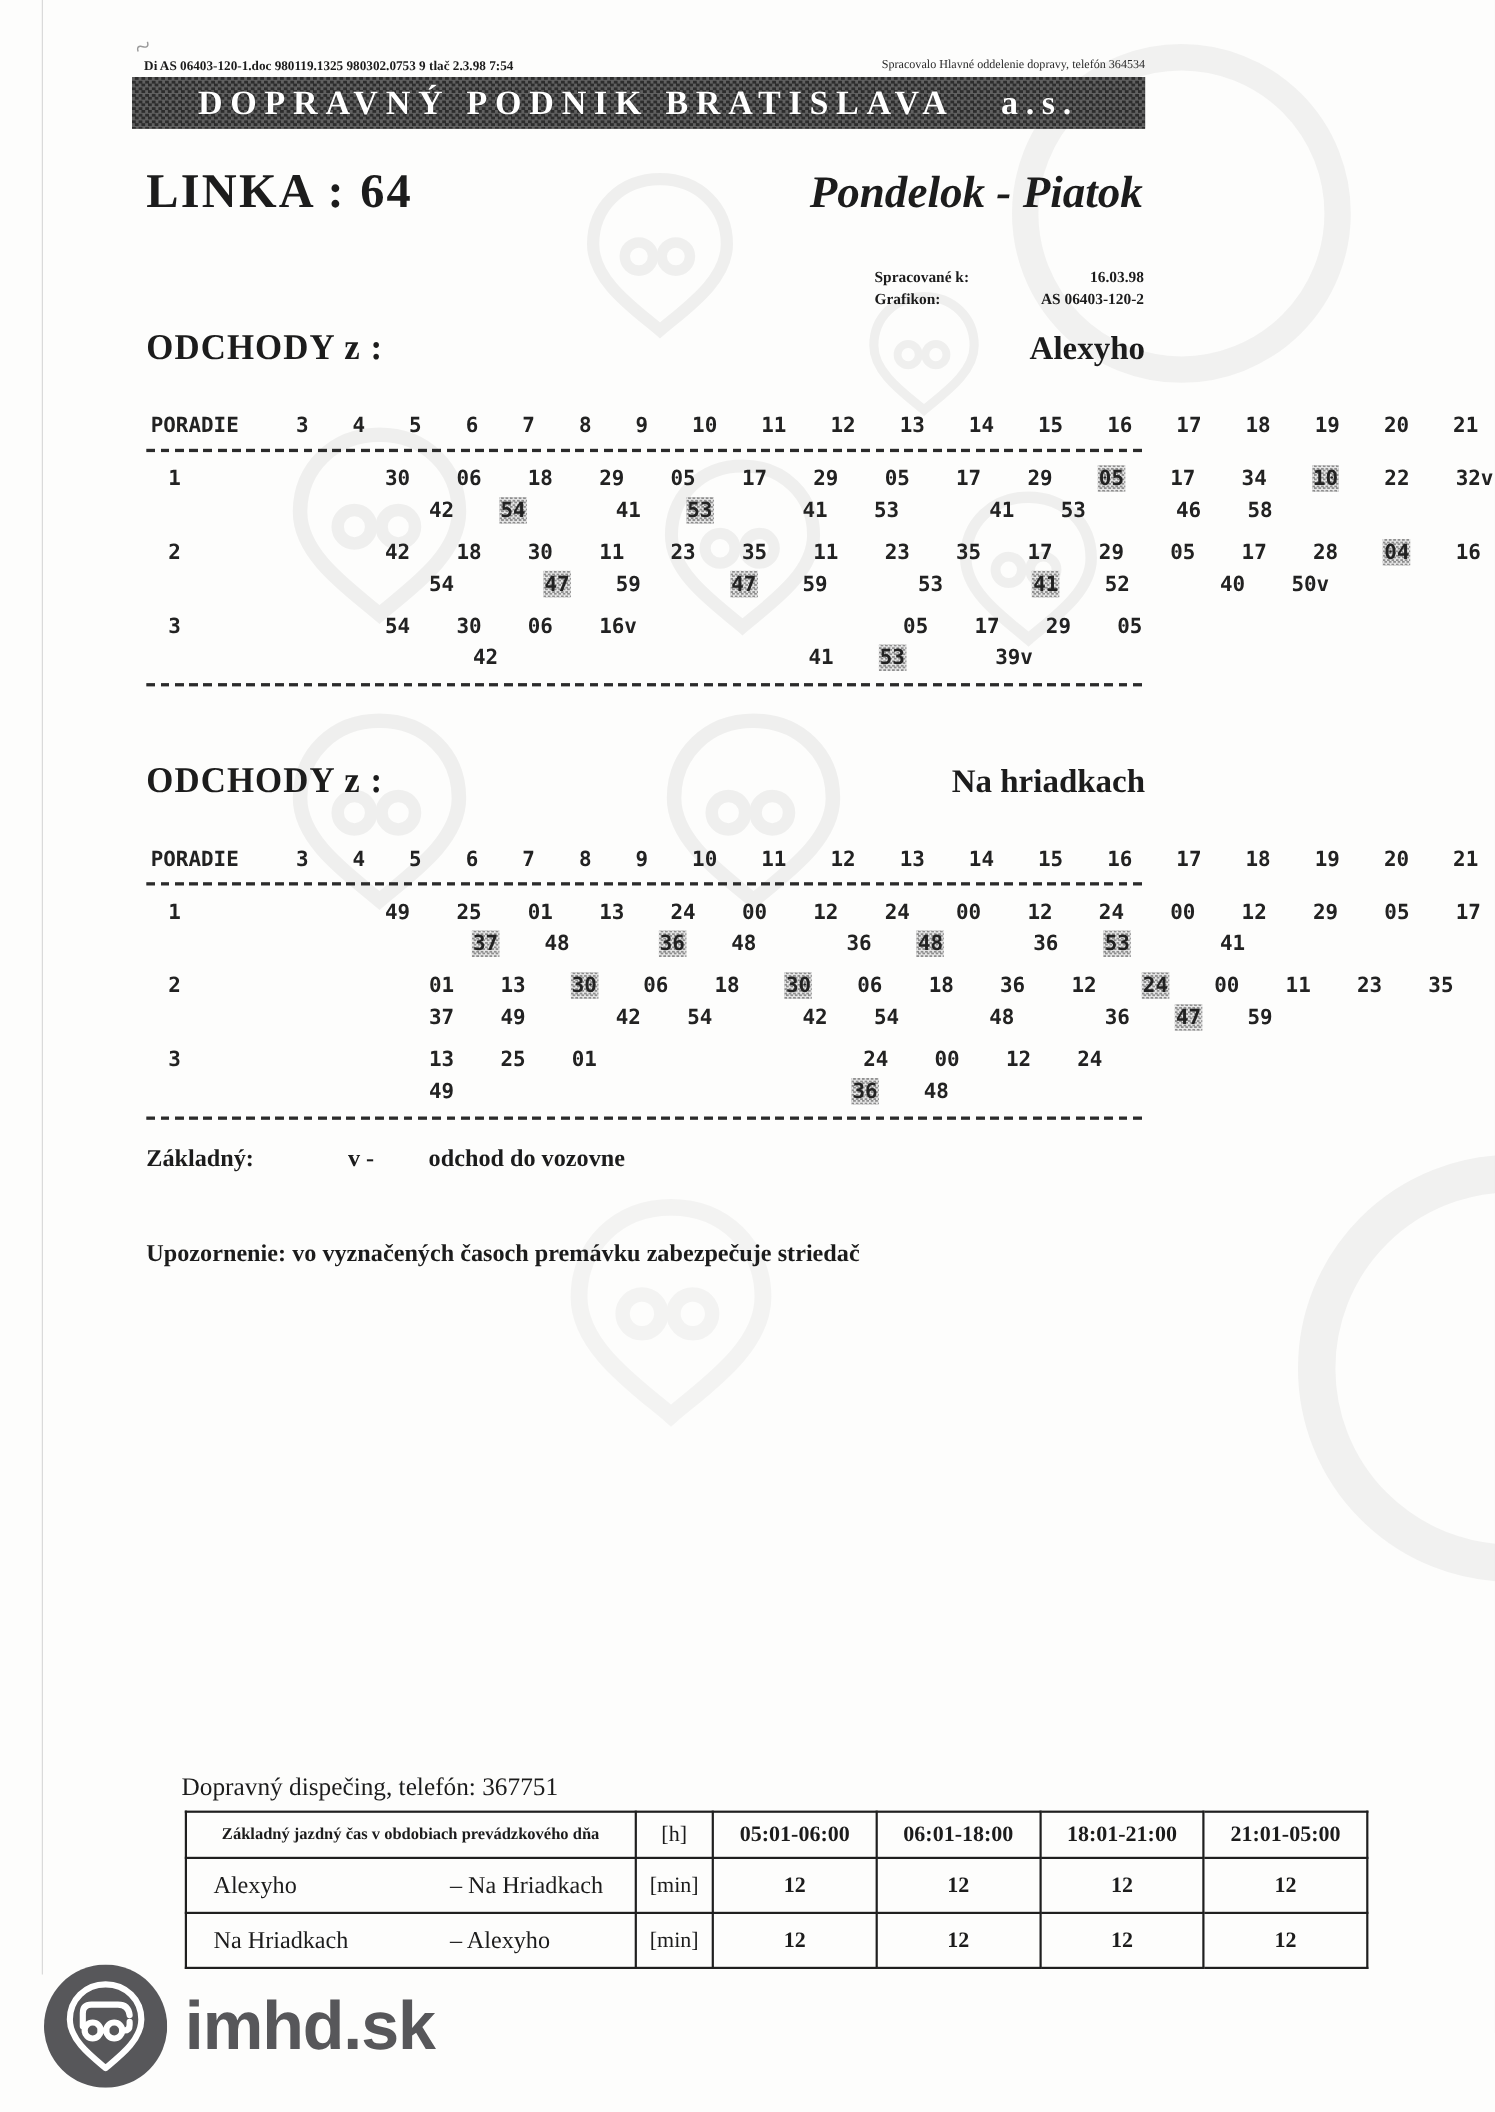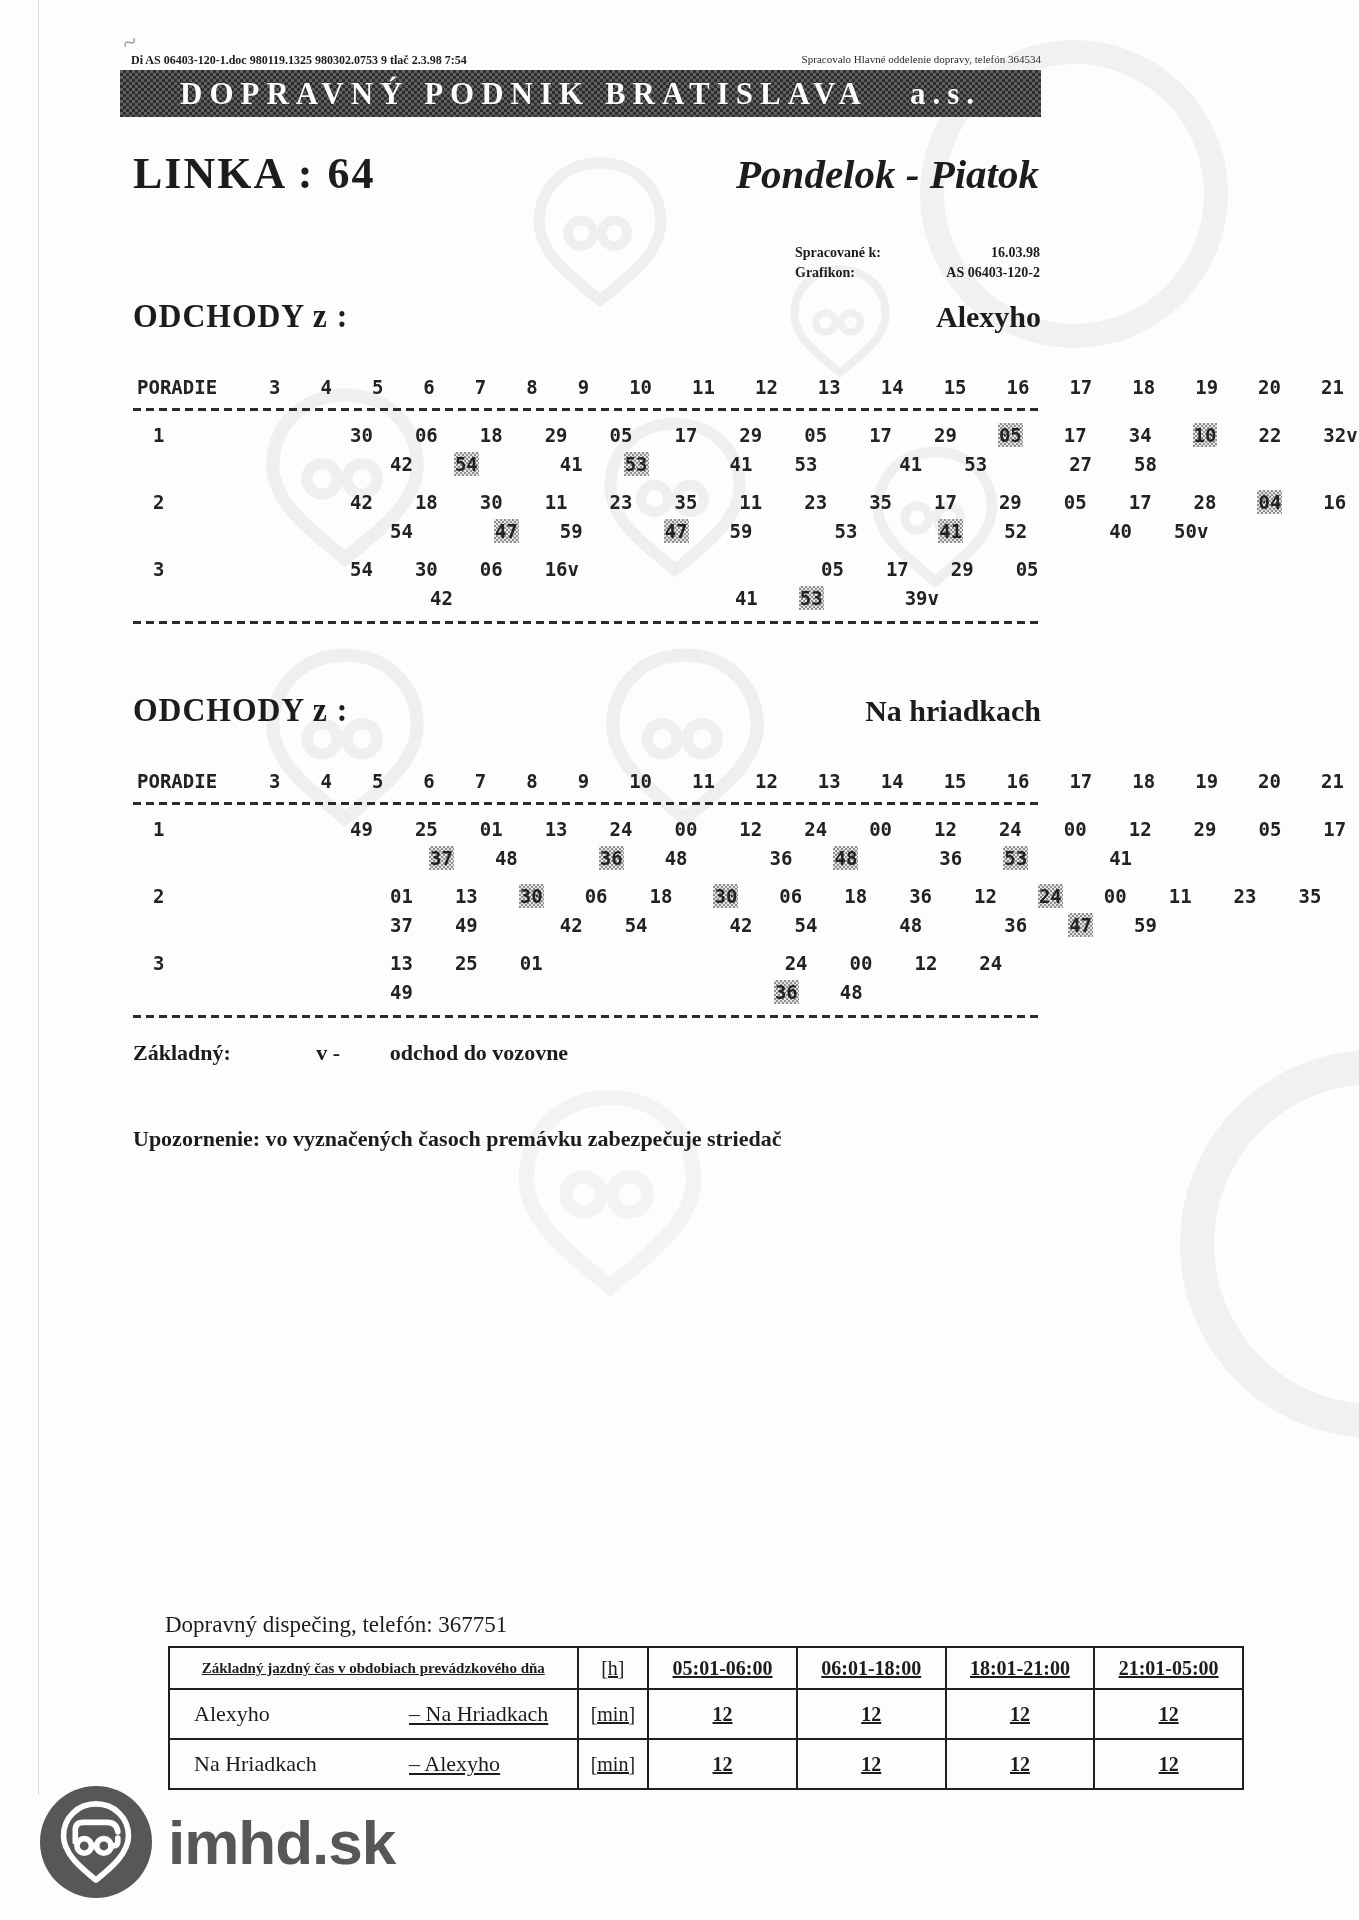--- a/index.html
+++ b/index.html
@@ -60,21 +60,21 @@
   .tt-row{margin:3px 0 9px 0;}
 
   
   .notes{position:absolute;left:133px;top:1040px;font-size:22px;font-weight:bold;}
   .notes .sym{margin-left:80px;}
   .notes .txt{margin-left:44px;}
   .warning{position:absolute;left:133px;top:1126px;font-size:22px;font-weight:bold;}
 
   
   .dispatch{position:absolute;left:165px;top:1612px;font-size:23px;}
-  .tt2{position:absolute;left:168px;top:1646px;width:1076px;border:2px solid #ec4899;border-collapse:collapse;text-decoration:underline;}
+  .tt2{position:absolute;left:168px;top:1646px;width:1076px;border:2px solid #ec4899;border-collapse:collapse;}
   .tt2 td{border:2px solid #1f1f1f;padding:0 6px;vertical-align:middle;}
   .tt2 .h-label{font-size:15px;font-weight:bold;text-align:center;width:413px;height:40px;}
   .tt2 .h-unit{font-size:20px;text-align:center;width:58px;}
   .tt2 .h-period{font-size:20px;font-weight:bold;text-align:center;width:144px;}
   .tt2 .r-name{font-size:22px;height:48px;padding-left:20px;}
   .tt2 .r-name .from{display:inline-block;width:215px;padding-left:4px;}
   .tt2 .r-unit{font-size:20px;text-align:center;}
   .tt2 .r-val{font-size:20px;font-weight:bold;text-align:center;}
 
   
@@ -225,21 +225,21 @@
           <div class="tt-cell"></div>
           <div class="tt-cell"><span>41</span></div>
           <div class="tt-cell"><span class="hl">53</span></div>
           <div class="tt-cell"></div>
           <div class="tt-cell"><span>41</span></div>
           <div class="tt-cell"><span>53</span></div>
           <div class="tt-cell"></div>
           <div class="tt-cell"><span>41</span></div>
           <div class="tt-cell"><span>53</span></div>
           <div class="tt-cell"></div>
-          <div class="tt-cell"><span>27</span></div>
+          <div class="tt-cell"><span>46</span></div>
           <div class="tt-cell"><span>58</span></div>
           <div class="tt-cell"></div>
           <div class="tt-cell"></div>
           <div class="tt-cell"></div>
           <div class="tt-cell"></div>
           <div class="tt-cell"></div>
           <div class="tt-cell"></div>
           <div class="tt-cell"></div>
         </div>
       </div>

